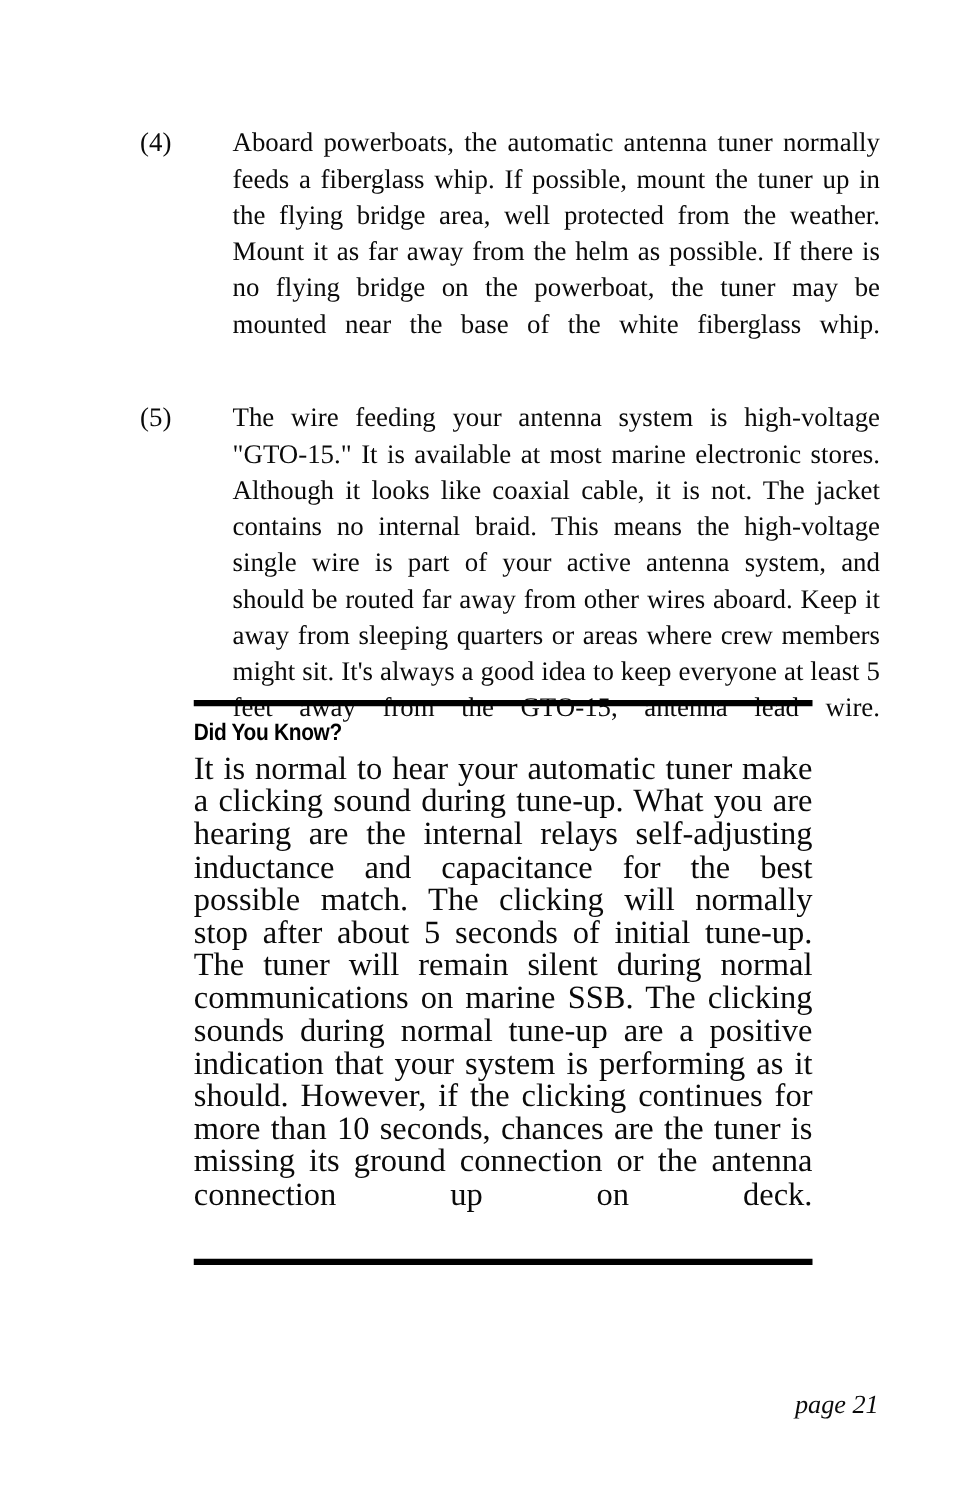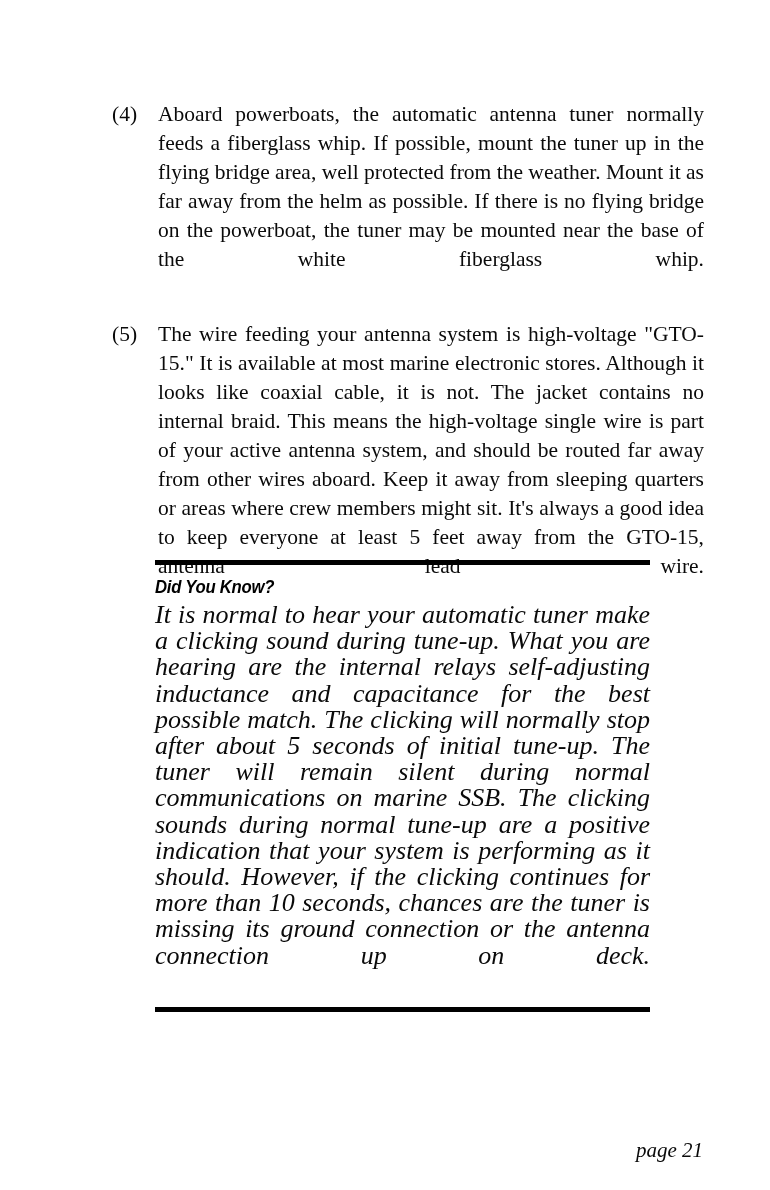--- a/index.html
+++ b/index.html
@@ -38,35 +38,35 @@
     line-height: 29px;
     text-align: left;
     white-space: nowrap;
   }
   .list-body {
     font-size: 21.5px;
     line-height: 29px;
     text-align: justify;
     text-justify: inter-word;
     hyphens: none;
+    margin-left: 28px;
   }
   
   .list-body::after {
     content: "";
     display: inline-block;
     width: 100%;
   }
 
   
   .callout {
     position: absolute;
     left: 155px;
     top: 560px;
     width: 495px;
-    font-style: italic;
   }
   .callout-rule {
     height: 5px;
     background: #000000;
     width: 100%;
   }
   .callout-rule.top { margin-bottom: 11px; }
   .callout-rule.bottom { margin-top: 12px; }
   .callout-title {
     font-family: "Liberation Sans Narrow", "Liberation Sans", "DejaVu Sans", sans-serif;
@@ -94,21 +94,20 @@
 
   
   .page-number {
     position: absolute;
     right: 67px;
     top: 1110px;
     font-size: 21px;
     font-style: italic;
     line-height: 26px;
     color: #0a0a0a;
-    margin-top: 27px;
   }
 </style>
 </head>
 <body>
 
 <div class="page">
 
   <div class="list">
 
     <div class="list-item">

